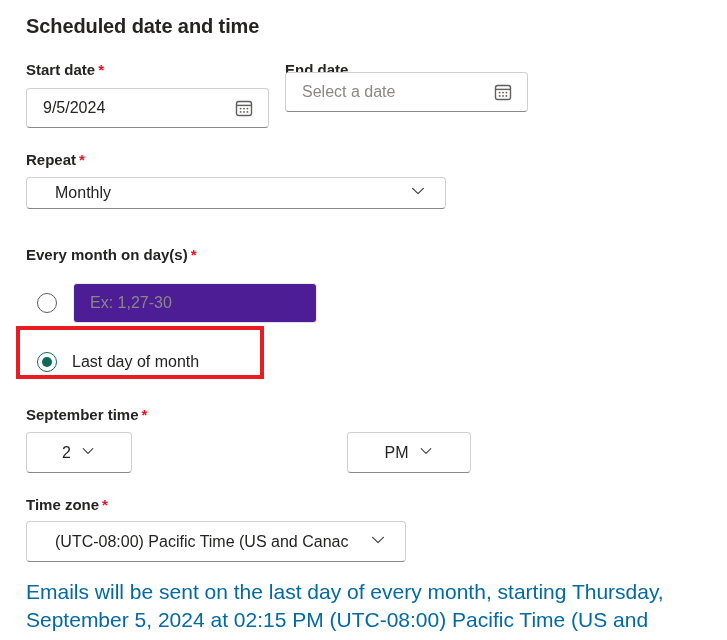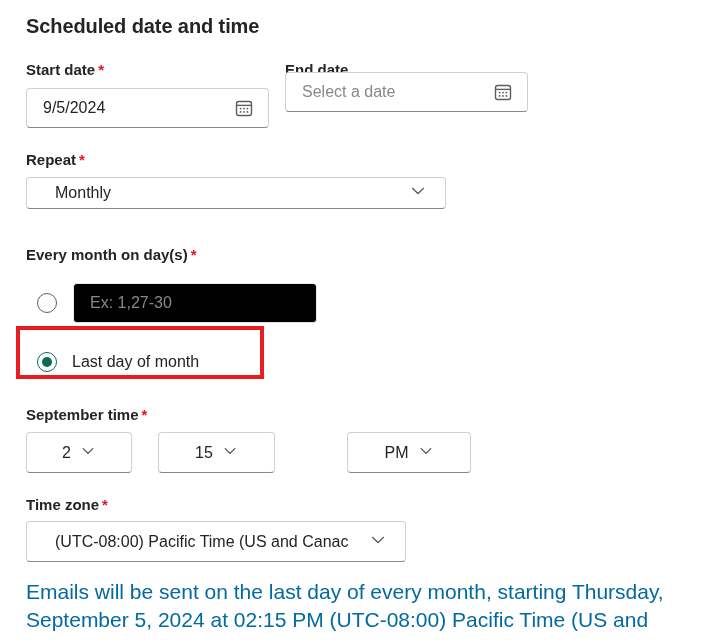--- a/index.html
+++ b/index.html
@@ -59,21 +59,21 @@
     position: absolute;
     box-sizing: border-box;
     background: #ffffff;
     border: 1px solid #d2d0ce;
     border-bottom-color: #8a8886;
     border-radius: 4px;
     display: flex;
     align-items: center;
   }
   .box.disabled {
-    background: #000000;
+    background: #4c1d95;
     border: 1px solid #edebe9;
     border-bottom-color: #e1dfdd;
   }
 
   .box-text {
     font-size: 16px;
     color: #252423;
     line-height: 20px;
     white-space: nowrap;
     overflow: hidden;
@@ -226,28 +226,20 @@
 
   <div class="box" style="left:26px; top:432px; width:106px; height:41px; justify-content:center;">
     <span class="box-text">2</span>
     <span class="chev" style="margin-left:9px;">
       <svg width="16" height="16" viewBox="0 0 18 18" aria-hidden="true">
         <path d="M3.6 6.4 L9 11.6 L14.4 6.4" fill="none" stroke="#484644" stroke-width="1.3" stroke-linecap="round" stroke-linejoin="round"></path>
       </svg>
     </span>
   </div>
 
-  <div class="box" style="left:158px; top:432px; width:117px; height:41px; justify-content:center;">
-    <span class="box-text">15</span>
-    <span class="chev" style="margin-left:9px;">
-      <svg width="16" height="16" viewBox="0 0 18 18" aria-hidden="true">
-        <path d="M3.6 6.4 L9 11.6 L14.4 6.4" fill="none" stroke="#484644" stroke-width="1.3" stroke-linecap="round" stroke-linejoin="round"></path>
-      </svg>
-    </span>
-  </div>
 
   <div class="box" style="left:300px; top:432px; width:124px; height:41px; justify-content:center;margin-left:47px;">
     <span class="box-text">PM</span>
     <span class="chev" style="margin-left:9px;">
       <svg width="16" height="16" viewBox="0 0 18 18" aria-hidden="true">
         <path d="M3.6 6.4 L9 11.6 L14.4 6.4" fill="none" stroke="#484644" stroke-width="1.3" stroke-linecap="round" stroke-linejoin="round"></path>
       </svg>
     </span>
   </div>
 

